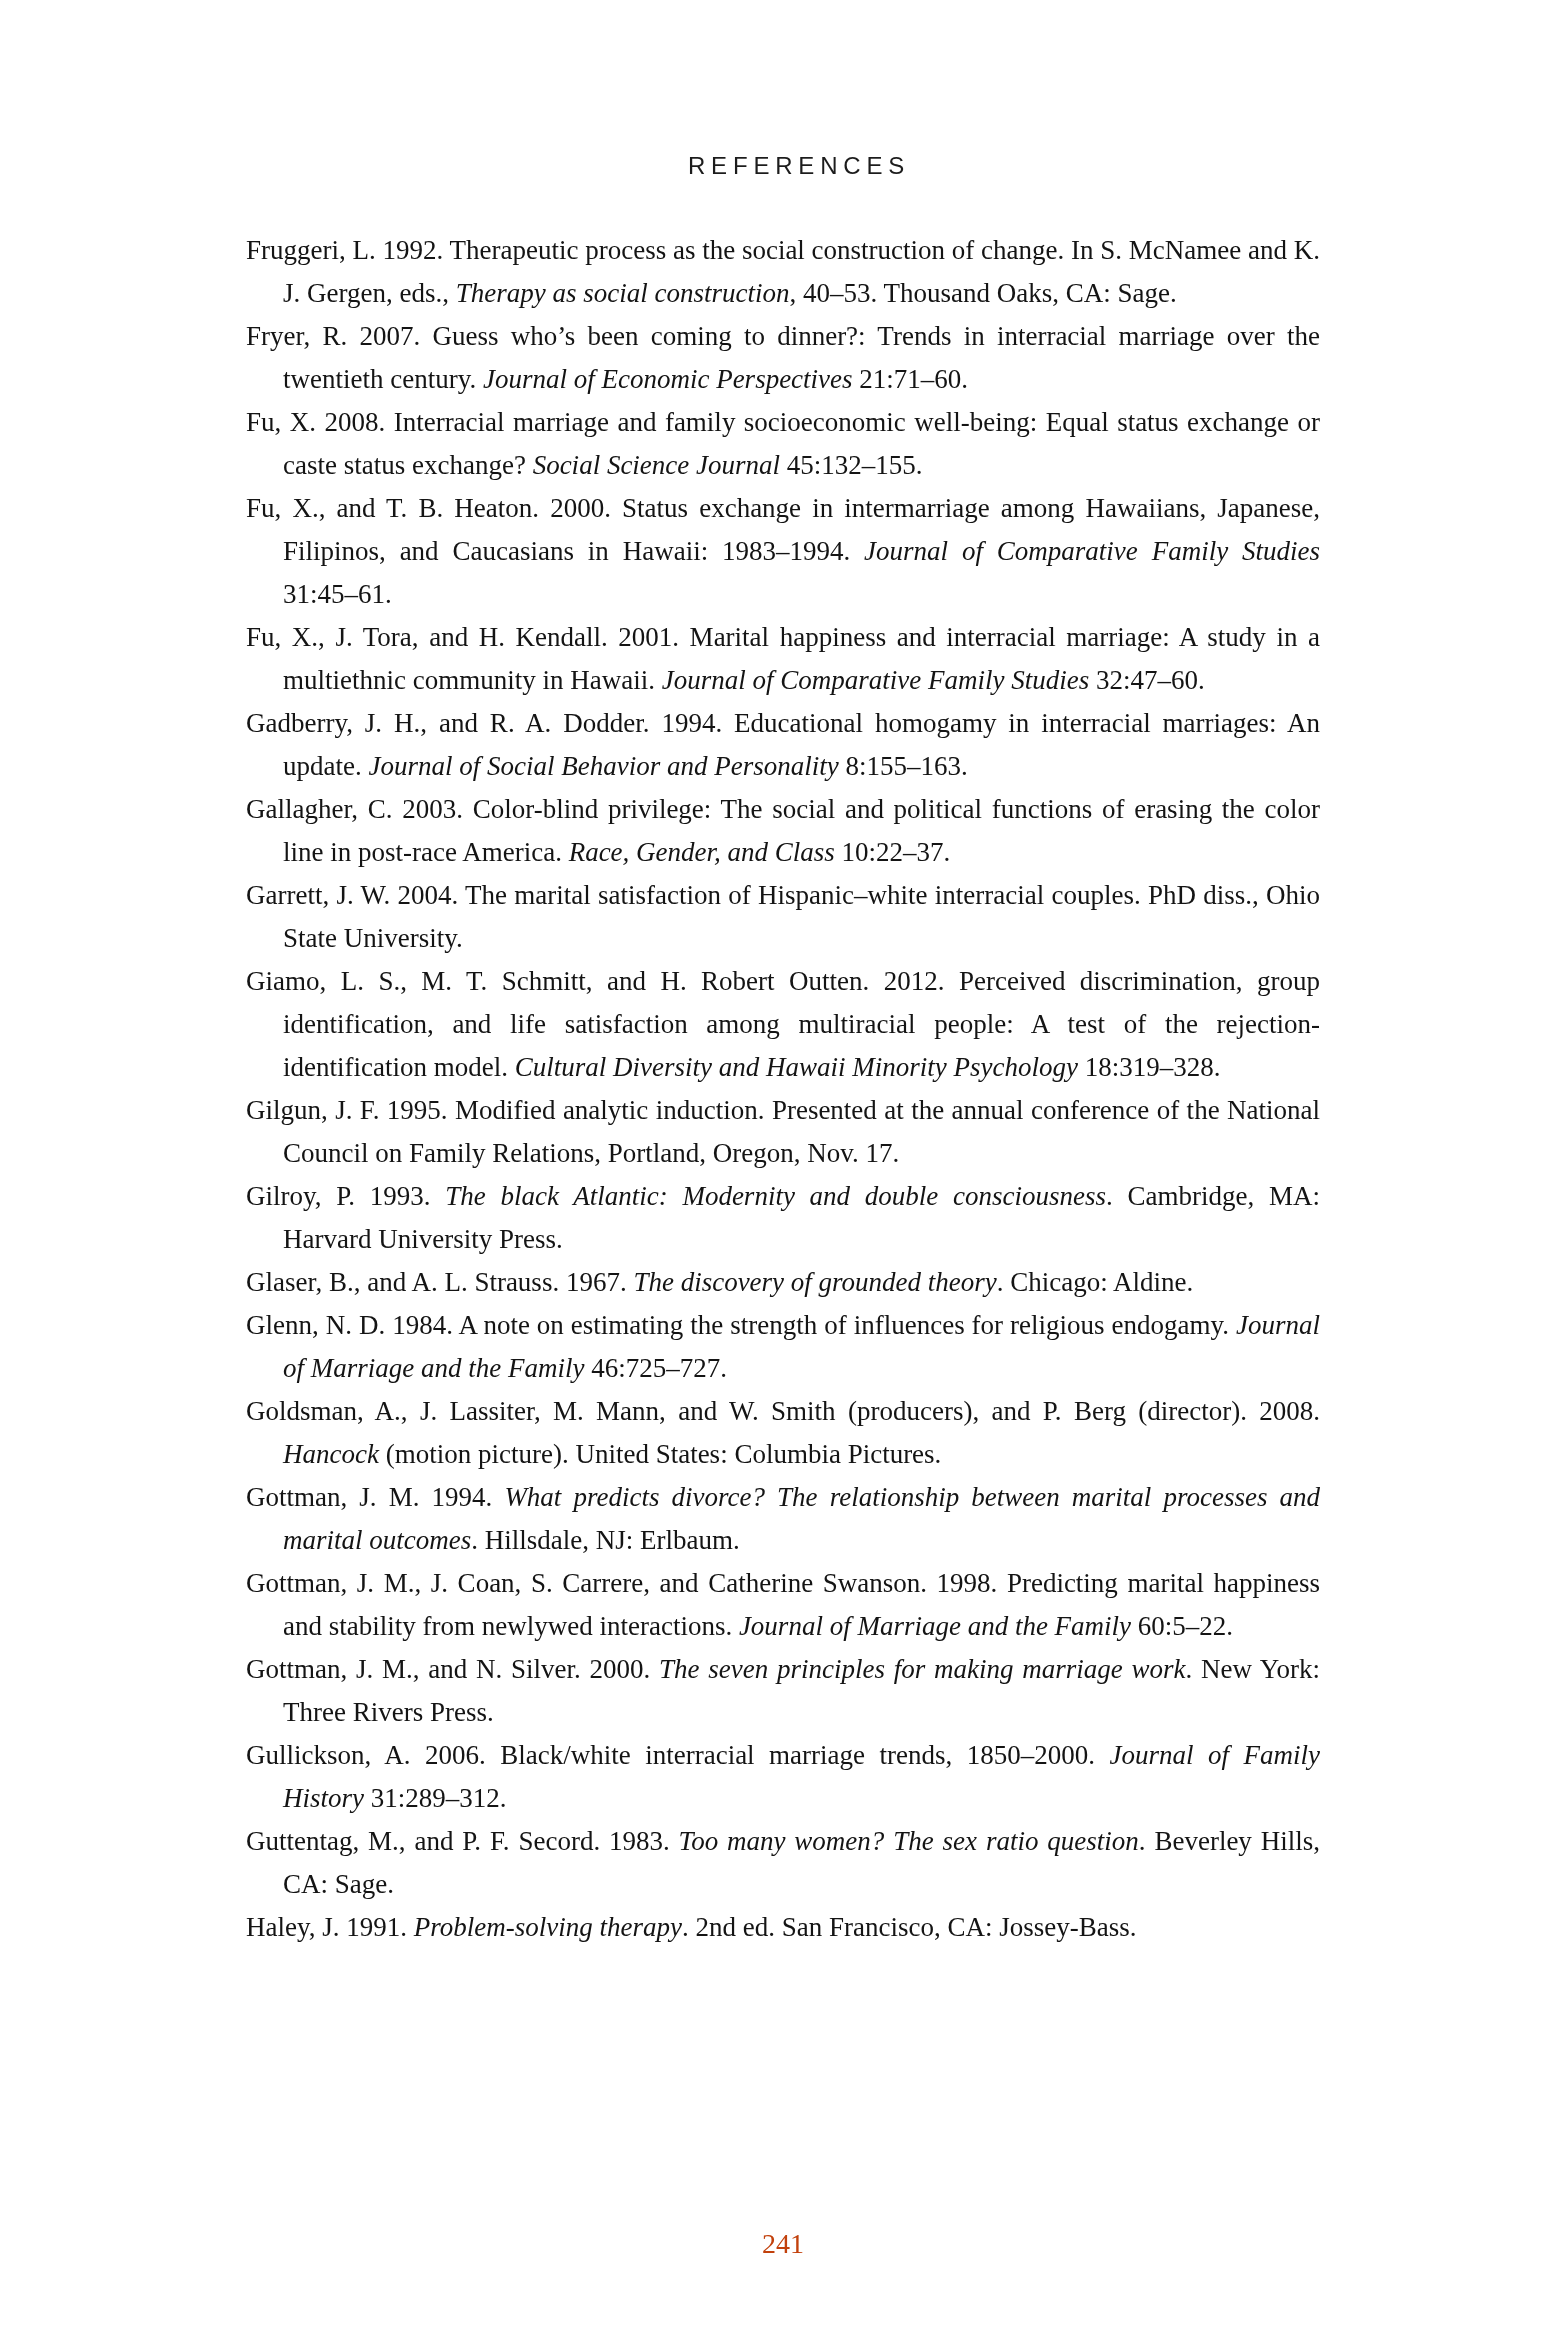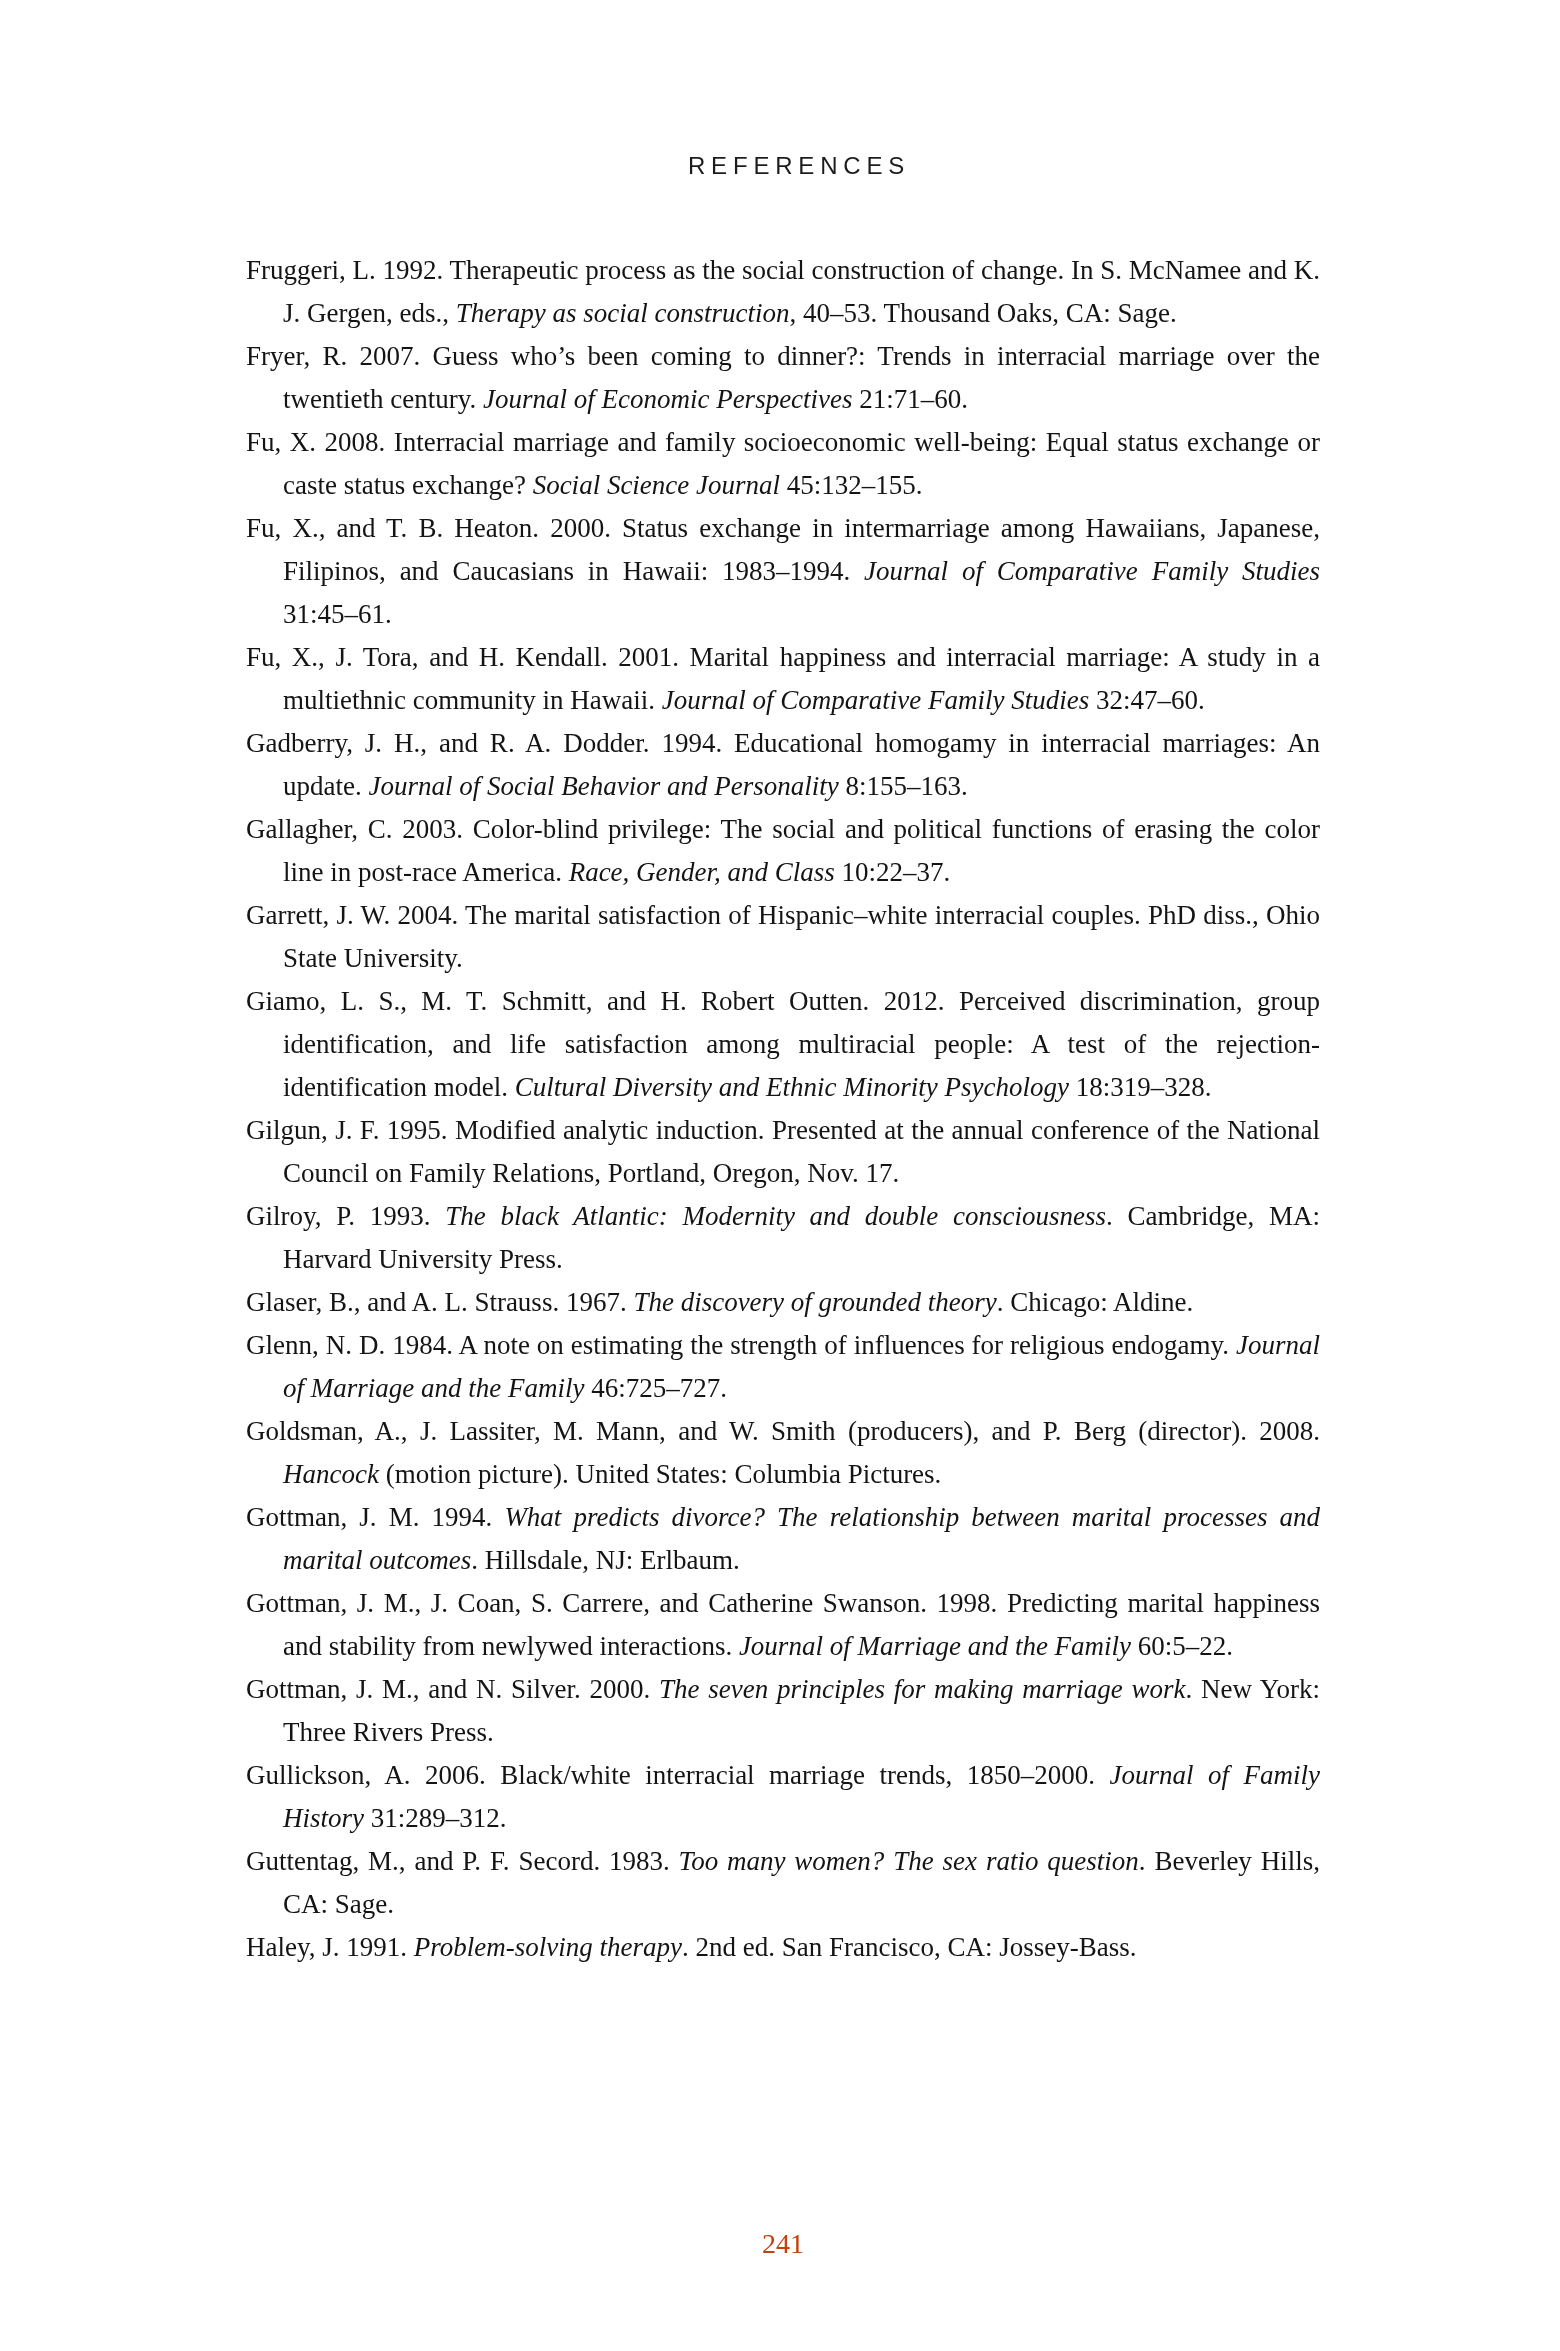--- a/index.html
+++ b/index.html
@@ -35,21 +35,20 @@
   }
   .refs {
     position: absolute;
     top: 229px;
     left: 246px;
     width: 1074px;
     font-family: "Liberation Serif", "DejaVu Serif", serif;
     font-size: 27px;
     line-height: 43px;
     color: #141414;
-    margin-top: 20px;
   }
   .refs p.ref {
     margin: 0;
     text-align: justify;
     padding-left: 37px;
     text-indent: -37px;
   }
   .refs em {
     font-style: italic;
   }
@@ -73,21 +72,21 @@
 
   <main class="refs">
       <p class="ref"><span>Fruggeri, L. 1992. Therapeutic process as the social construction of change. In S. McNamee and K. J. Gergen, eds., </span><em>Therapy as social construction</em><span>, 40–53. Thousand Oaks, CA: Sage.</span></p>
       <p class="ref"><span>Fryer, R. 2007. Guess who’s been coming to dinner?: Trends in interracial marriage over the twentieth century. </span><em>Journal of Economic Perspectives</em><span> 21:71–60.</span></p>
       <p class="ref"><span>Fu, X. 2008. Interracial marriage and family socioeconomic well-being: Equal status exchange or caste status exchange? </span><em>Social Science Journal</em><span> 45:132–155.</span></p>
       <p class="ref"><span>Fu, X., and T. B. Heaton. 2000. Status exchange in intermarriage among Hawaiians, Japanese, Filipinos, and Caucasians in Hawaii: 1983–1994. </span><em>Journal of Comparative Family Studies</em><span> 31:45–61.</span></p>
       <p class="ref"><span>Fu, X., J. Tora, and H. Kendall. 2001. Marital happiness and interracial marriage: A study in a multiethnic community in Hawaii. </span><em>Journal of Comparative Family Studies</em><span> 32:47–60.</span></p>
       <p class="ref"><span>Gadberry, J. H., and R. A. Dodder. 1994. Educational homogamy in interracial marriages: An update. </span><em>Journal of Social Behavior and Personality</em><span> 8:155–163.</span></p>
       <p class="ref"><span>Gallagher, C. 2003. Color-blind privilege: The social and political functions of erasing the color line in post-race America. </span><em>Race, Gender, and Class</em><span> 10:22–37.</span></p>
       <p class="ref"><span>Garrett, J. W. 2004. The marital satisfaction of Hispanic–white interracial couples. PhD diss., Ohio State University.</span></p>
-      <p class="ref"><span>Giamo, L. S., M. T. Schmitt, and H. Robert Outten. 2012. Perceived discrimination, group identification, and life satisfaction among multiracial people: A test of the rejection-identification model. </span><em>Cultural Diversity and Ethnic Minority Psychology</em><span> 18:319–328.</span></p>
+      <p class="ref"><span>Giamo, L. S., M. T. Schmitt, and H. Robert Outten. 2012. Perceived discrimination, group identification, and life satisfaction among multiracial people: A test of the rejection-identification model. </span><em>Cultural Diversity and Hawaii Minority Psychology</em><span> 18:319–328.</span></p>
       <p class="ref"><span>Gilgun, J. F. 1995. Modified analytic induction. Presented at the annual conference of the National Council on Family Relations, Portland, Oregon, Nov. 17.</span></p>
       <p class="ref"><span>Gilroy, P. 1993. </span><em>The black Atlantic: Modernity and double consciousness</em><span>. Cambridge, MA: Harvard University Press.</span></p>
       <p class="ref"><span>Glaser, B., and A. L. Strauss. 1967. </span><em>The discovery of grounded theory</em><span>. Chicago: Aldine.</span></p>
       <p class="ref"><span>Glenn, N. D. 1984. A note on estimating the strength of influences for religious endogamy. </span><em>Journal of Marriage and the Family</em><span> 46:725–727.</span></p>
       <p class="ref"><span>Goldsman, A., J. Lassiter, M. Mann, and W. Smith (producers), and P. Berg (director). 2008. </span><em>Hancock</em><span> (motion picture). United States: Columbia Pictures.</span></p>
       <p class="ref"><span>Gottman, J. M. 1994. </span><em>What predicts divorce? The relationship between marital processes and marital outcomes</em><span>. Hillsdale, NJ: Erlbaum.</span></p>
       <p class="ref"><span>Gottman, J. M., J. Coan, S. Carrere, and Catherine Swanson. 1998. Predicting marital happiness and stability from newlywed interactions. </span><em>Journal of Marriage and the Family</em><span> 60:5–22.</span></p>
       <p class="ref"><span>Gottman, J. M., and N. Silver. 2000. </span><em>The seven principles for making marriage work</em><span>. New York: Three Rivers Press.</span></p>
       <p class="ref"><span>Gullickson, A. 2006. Black/white interracial marriage trends, 1850–2000. </span><em>Journal of Family History</em><span> 31:289–312.</span></p>
       <p class="ref"><span>Guttentag, M., and P. F. Secord. 1983. </span><em>Too many women? The sex ratio question</em><span>. Beverley Hills, CA: Sage.</span></p>

